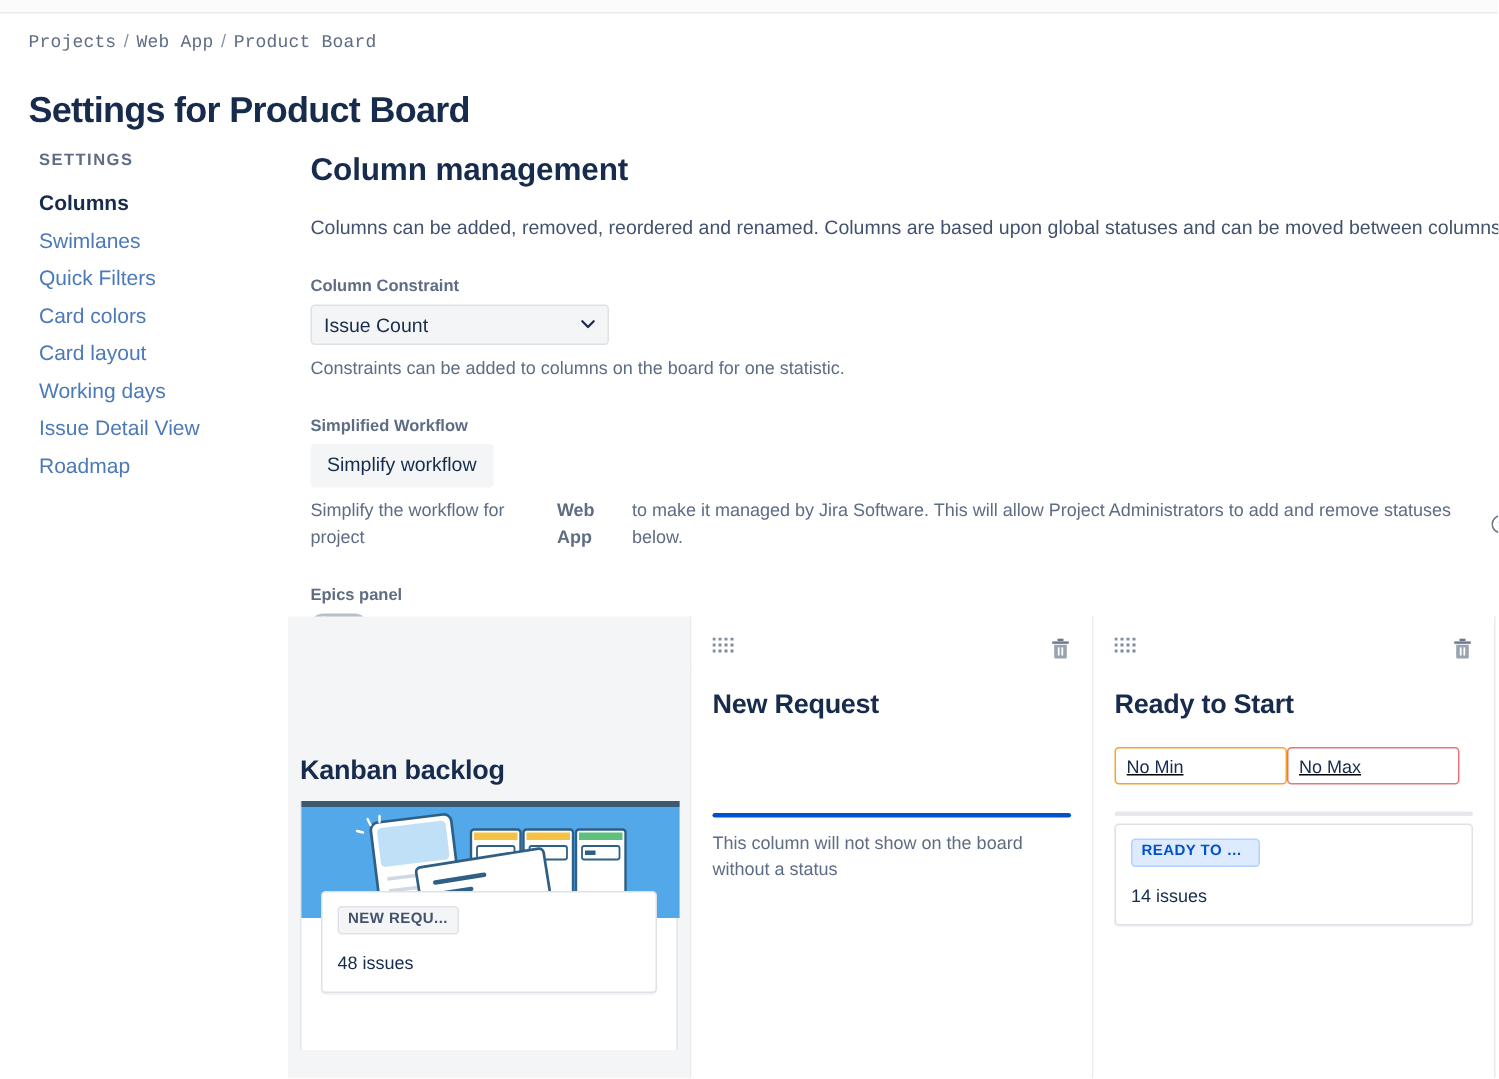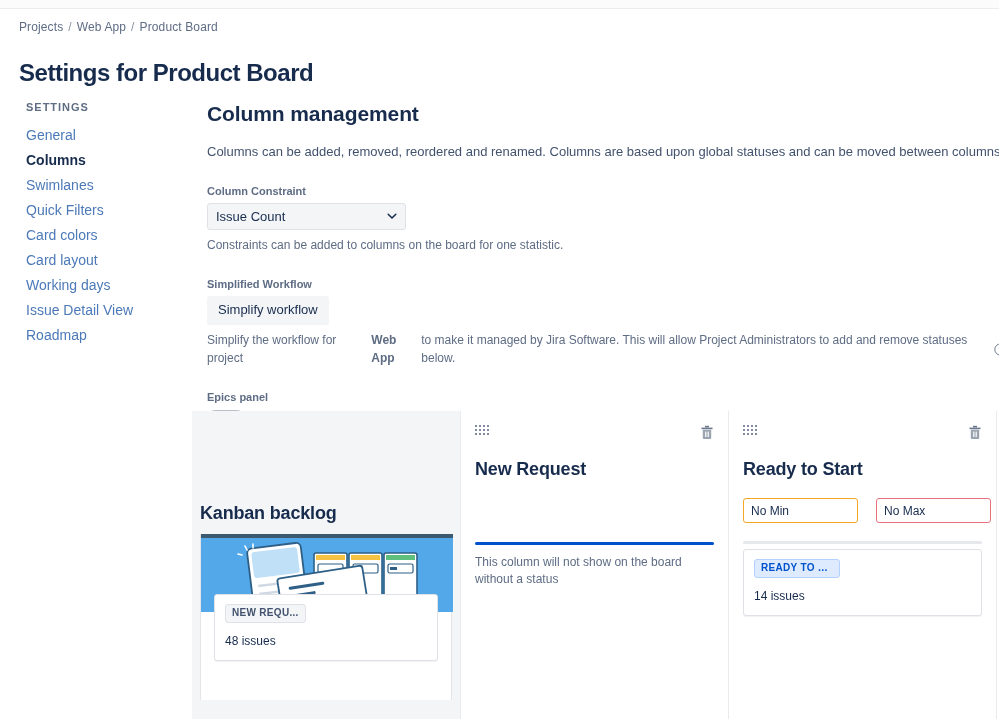--- a/index.html
+++ b/index.html
@@ -20,21 +20,21 @@
     background:#fbfbfc; border-bottom:1px solid #ebecf0;
   }
 
   
   .header { position:absolute; top:9px; left:0; width:999px; }
   .breadcrumb {
     padding: 11px 0 0 19px;
     font-size: 12px; color:#5e6c84; line-height:14px;
     letter-spacing:0.01em;
   }
-  .breadcrumb a { color:#5e6c84; text-decoration:none; }
+  .breadcrumb a { color:#5e6c84; text-decoration:none;font-family:Liberation Mono, monospace; }
   .breadcrumb .sep { color:#8993a4; margin:0 5px; }
   .page-title {
     padding: 8px 0 0 19px;
     font-size: 24px; line-height:30px; font-weight:600;
     color:#172b4d; letter-spacing:-0.02em;
   }
 
   
   .sidebar { position:absolute; top:100px; left:26px; width:170px; }
   .sidebar-heading {
@@ -137,21 +137,21 @@
     height:16px;
   }
   .drag-handle { width:16px; height:11px; cursor:grab; opacity:.95; }
   .trash-btn { background:none; border:none; padding:0; cursor:pointer; line-height:0; }
 
   .col-title {
     font-size:18px; line-height:24px; font-weight:600;
     color:#172b4d; margin-top:16px; letter-spacing:-0.01em;
   }
 
-  .minmax-row { display:flex; gap:18px; margin-top:17px; }
+  .minmax-row { display:flex; gap:0; margin-top:17px;text-decoration:underline; }
   .minmax-input {
     width:115px; height:25px;
     border-radius:3px; background:#ffffff;
     font-family:"Liberation Sans", sans-serif;
     font-size:12px; color:#172b4d;
     padding:0 7px; line-height:23px;
   }
   .minmax-input.warn { border:1px solid #f5a623; }
   .minmax-input.danger { border:1px solid #e8737d; }
   .minmax-input::placeholder { color:#172b4d; opacity:1; }
@@ -220,21 +220,20 @@
 
   <div class="header">
     <div class="breadcrumb">
       <a href="#">Projects</a><span class="sep">/</span><a href="#">Web App</a><span class="sep">/</span><a href="#">Product Board</a>
     </div>
     <h1 class="page-title">Settings for Product Board</h1>
   </div>
 
   <nav class="sidebar">
     <div class="sidebar-heading">SETTINGS</div>
-    <a class="sidebar-item" href="#">General</a>
     <a class="sidebar-item active" href="#">Columns</a>
     <a class="sidebar-item" href="#">Swimlanes</a>
     <a class="sidebar-item" href="#">Quick Filters</a>
     <a class="sidebar-item" href="#">Card colors</a>
     <a class="sidebar-item" href="#">Card layout</a>
     <a class="sidebar-item" href="#">Working days</a>
     <a class="sidebar-item" href="#">Issue Detail View</a>
     <a class="sidebar-item" href="#">Roadmap</a>
   </nav>
 

